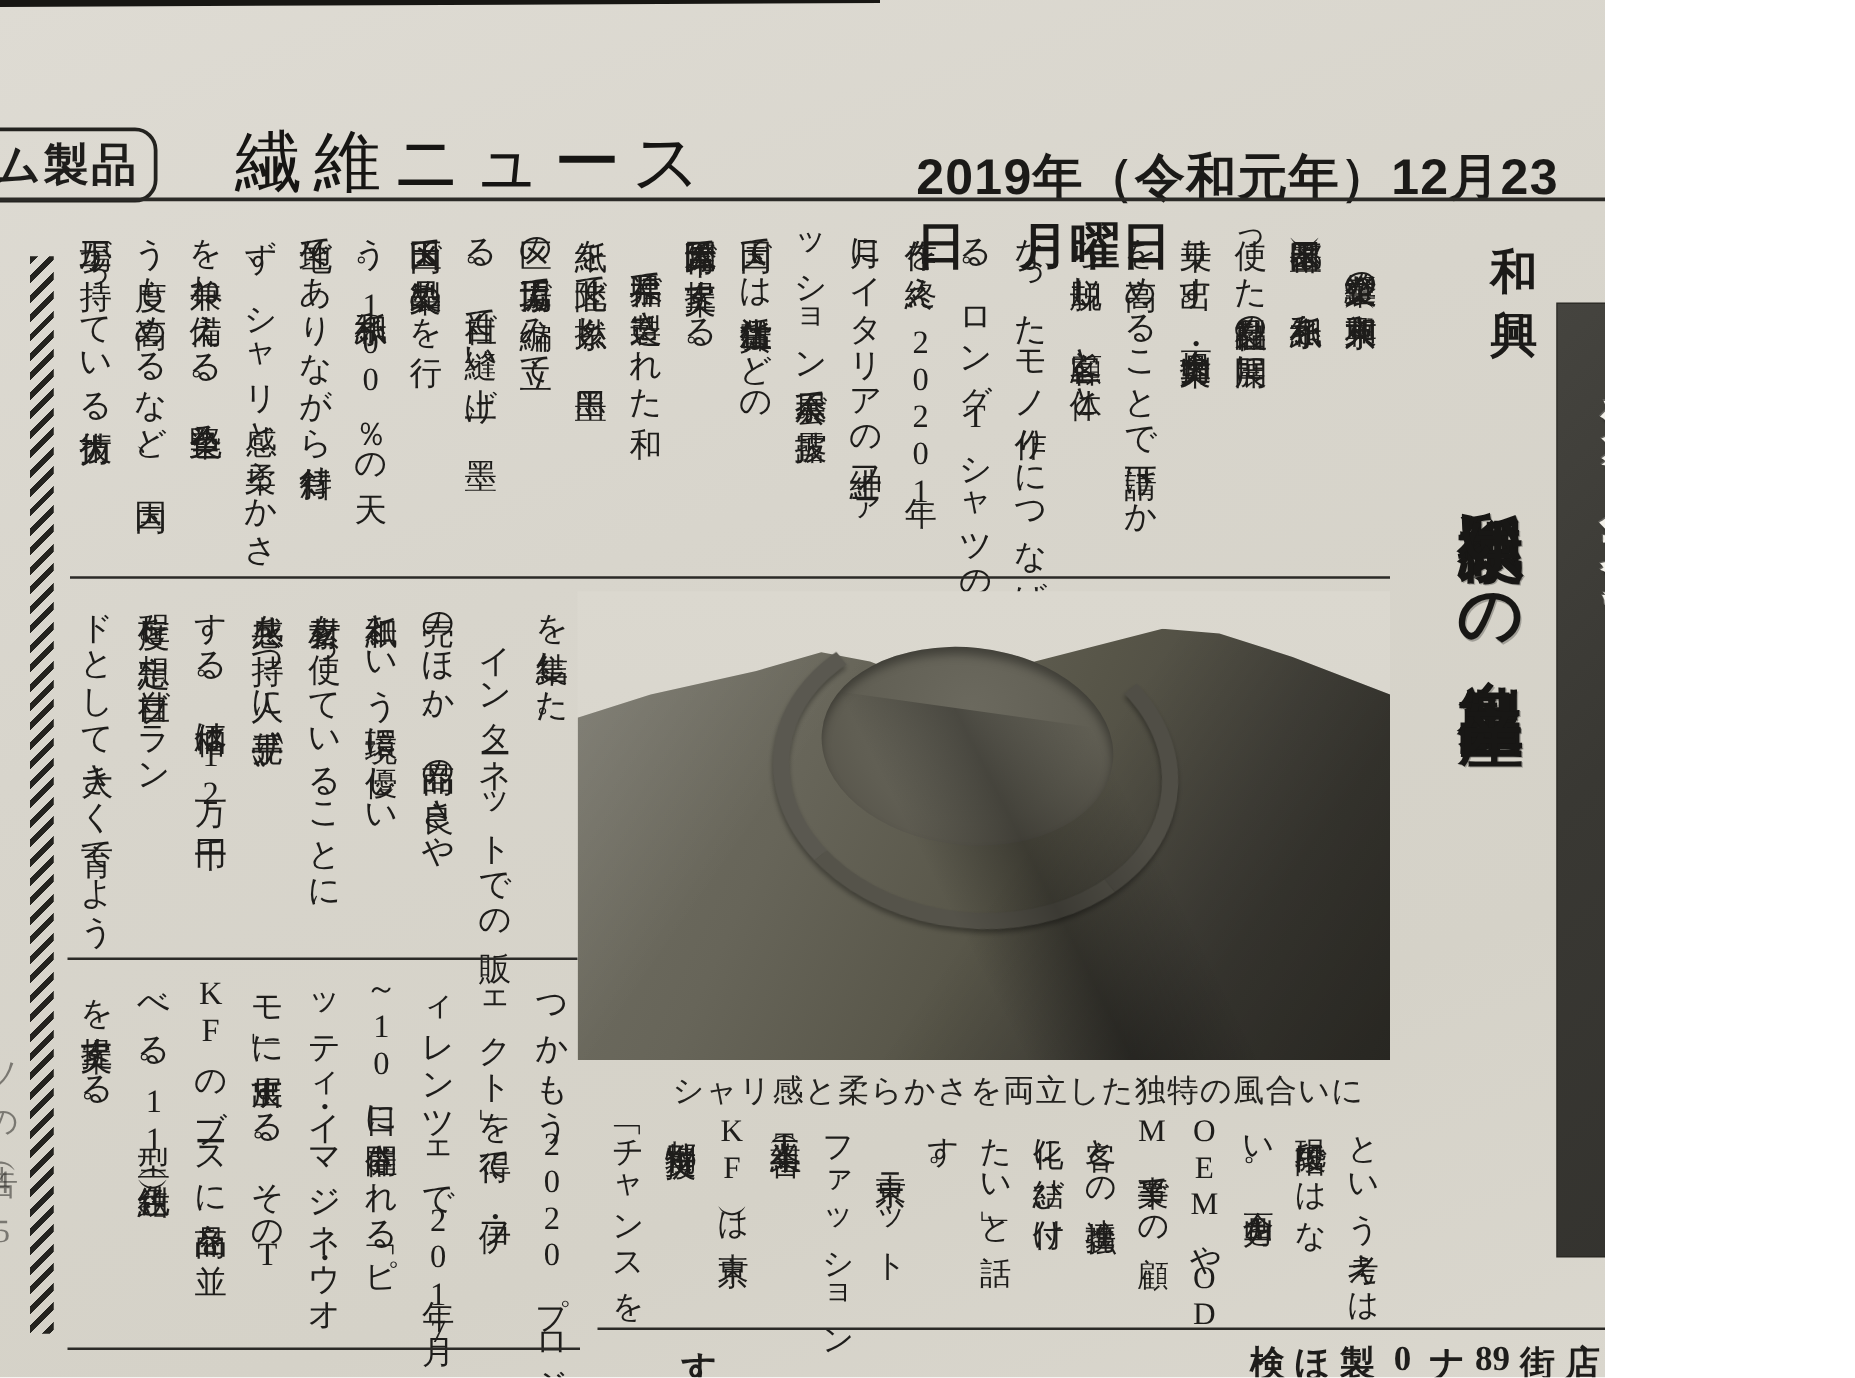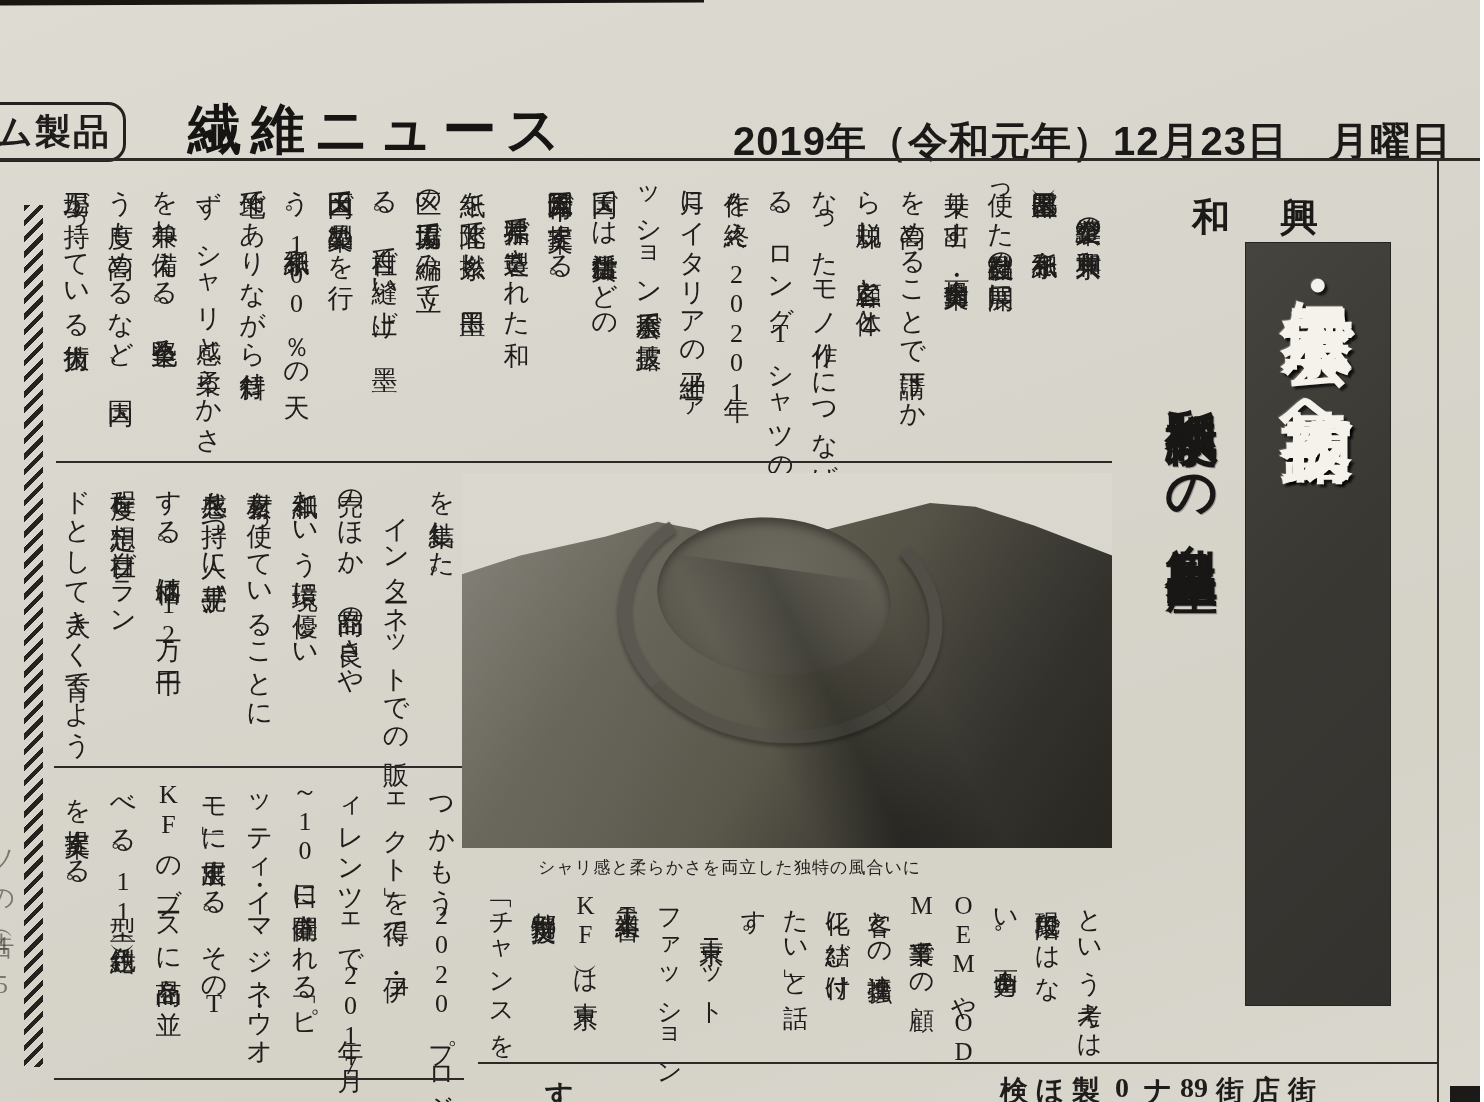--- a/index.html
+++ b/index.html
@@ -1,17 +1,17 @@
 <!DOCTYPE html>
 <html><head>
 <meta charset="utf-8">
 <style>
   html,body{margin:0;padding:0;}
   #page{
-    position:relative; width:1480px; height:1102px; overflow:hidden;
+    position:relative; width:1284px; height:1102px; overflow:hidden;
     background:linear-gradient(160deg,#dedbd3 0%,#d8d5cc 40%,#d5d2c8 75%,#dad7ce 100%);
     font-family:"Liberation Serif","DejaVu Serif",serif;
     color:#1e1d1b;
   }
   .abs{position:absolute;}
   .sans{font-family:"Liberation Sans","DejaVu Sans",sans-serif;}
   
   .vtext{writing-mode:vertical-rl; text-orientation:upright;}
   .vtext > div{white-space:nowrap; height:100%;}
   .lead{font-size:26px; letter-spacing:.5px;}
@@ -37,23 +37,23 @@
     writing-mode:vertical-rl; text-orientation:upright;
     font-weight:700; font-size:52px; line-height:86px; letter-spacing:3px;
     color:#181715; text-shadow:1px 1px 0 rgba(0,0,0,.25);
   }
   #kicker-box{
     border:3px solid #23221f; border-radius:18px;
     font-weight:700; font-size:36px; letter-spacing:2px;
     display:flex; align-items:center; justify-content:flex-end; padding-right:12px;
   }
   #company{font-weight:900; font-size:38px; letter-spacing:50px; color:#1b1a18;}
-  #masthead{font-weight:700; font-size:54px; letter-spacing:9px; color:#161513;}
+  #masthead{font-weight:400; font-size:54px; letter-spacing:9px; color:#161513;}
   #dateline{font-weight:700; font-size:40px; letter-spacing:1px; color:#1b1a18;}
-  #caption{font-size:17px; letter-spacing:1px; color:#23221f;
+  #caption{font-size:25px; letter-spacing:1px; color:#23221f;
     font-family:"Liberation Sans","DejaVu Sans",sans-serif;}
   
   #photo{background:linear-gradient(180deg,#dbd8cf 0%,#d6d3ca 100%); overflow:hidden;}
   #shirt-body{
     position:absolute; left:0; top:0; width:100%; height:100%;
     background:linear-gradient(115deg,#716f64 0%,#676559 30%,#575548 55%,#4a4840 75%,#403e36 100%);
     clip-path:polygon(0 27%,9% 22%,22% 17%,30% 13%,36% 15%,42% 19%,47% 20%,54% 16%,63% 12%,72% 8%,79% 9%,88% 14%,100% 22%,100% 100%,0 100%);
   }
   #shirt-shade{
     position:absolute; left:0; top:0; width:100%; height:100%;

